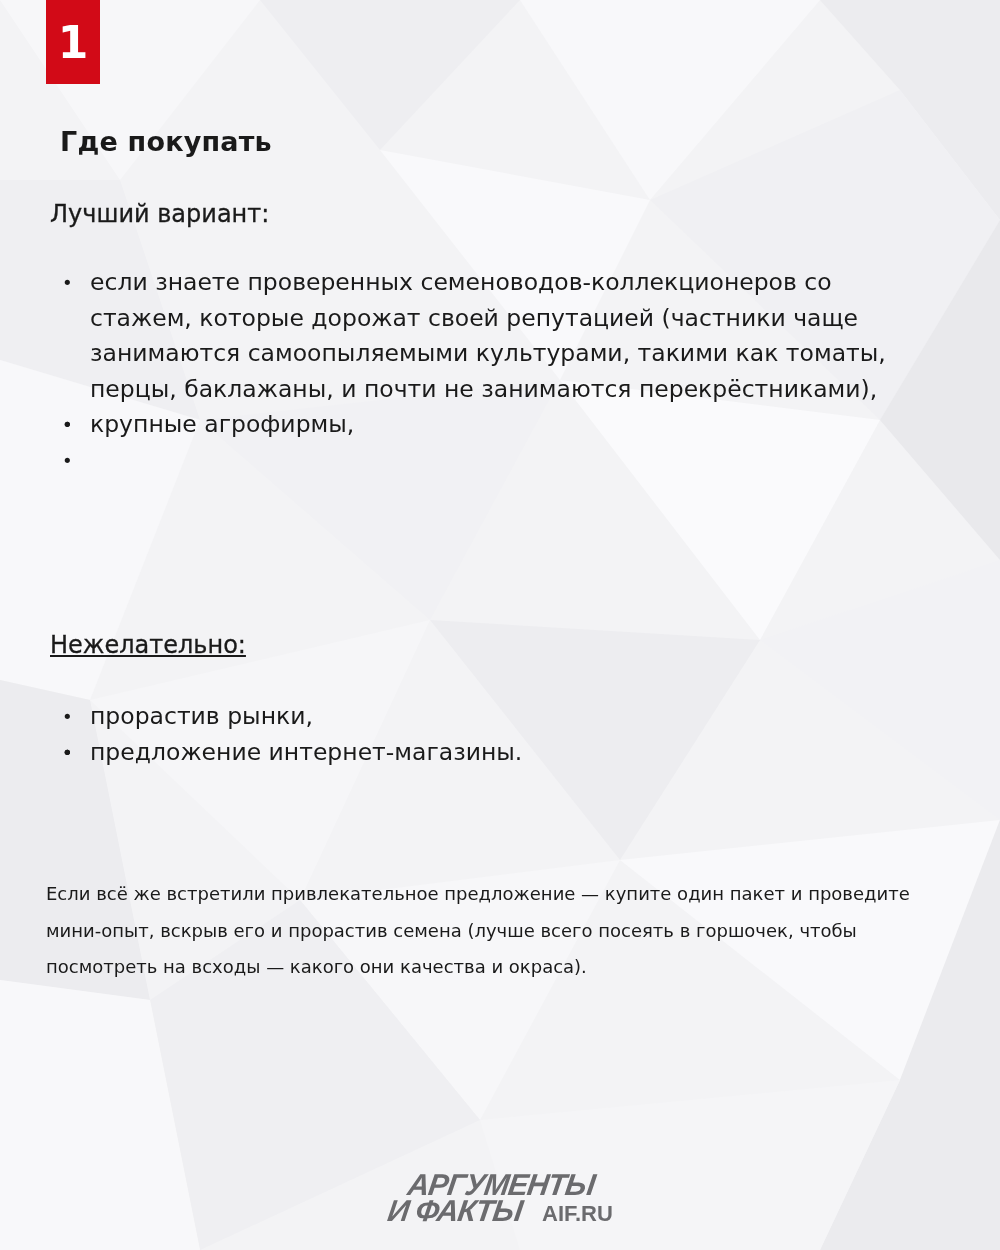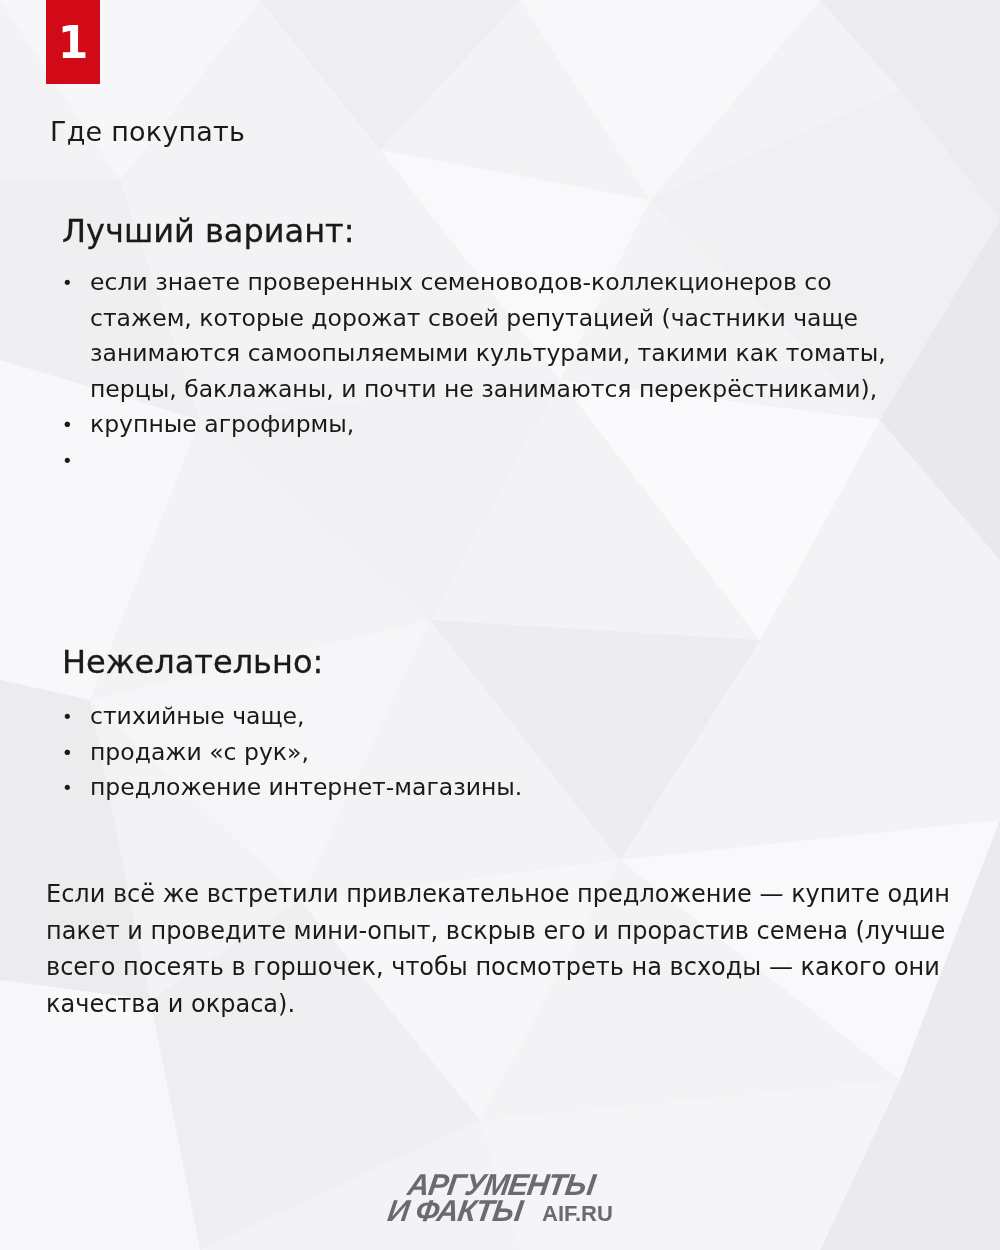--- a/index.html
+++ b/index.html
@@ -37,30 +37,30 @@
       font-size: 44px;
       display: flex;
       align-items: center;
       justify-content: center;
     }
     .heading {
       position: absolute;
       left: 46px;
       top: 112px;
       font-size: 27px;
+      font-weight: bold;
+      letter-spacing: 0.2px;
+      margin: 14px;
+    }
+    .subhead {
+      position: absolute;
+      left: 46px;
+      font-size: 24px;
       font-weight: normal;
-      letter-spacing: 0.2px;
       margin: 4px;
-    }
-    .subhead {
-      position: absolute;
-      left: 46px;
-      font-size: 32px;
-      font-weight: normal;
-      margin: 16px;
       -webkit-text-stroke: 0.3px #1a1a1a;
     }
     .list {
       position: absolute;
       left: 62px;
       margin: 0;
       padding: 0;
       list-style: none;
       font-size: 23.5px;
       line-height: 35.5px;
@@ -75,21 +75,21 @@
       left: 0;
       top: 0;
       font-size: 18px;
       line-height: 35.5px;
     }
     .paragraph {
       position: absolute;
       left: 46px;
       top: 876px;
       width: 910px;
-      font-size: 24px;
+      font-size: 18px;
       line-height: 36.5px;
       margin: 0;
     }
     .logo {
       position: absolute;
       left: 388px;
       top: 1172px;
       color: #6b6b6e;
       font-family: "Liberation Sans", sans-serif;
       font-weight: bold;
@@ -162,33 +162,32 @@
     </li>
     <li>
       <span class="bullet">•</span>
       <span>крупные агрофирмы,</span>
     </li>
     <li>
       <span class="bullet">•</span>
     </li>
   </ul>
 
-  <h2 class="subhead" style="top:627px;">Нежелательно:</h2>
+  <h2 class="subhead" style="top:627px;text-decoration:underline;">Нежелательно:</h2>
 
   <ul class="list" style="top:699px;">
     <li>
       <span class="bullet">•</span>
-      <span>стихийные чаще,</span>
-    </li>
-    <li>
-      <span class="bullet">•</span>
-    </li>
-    <li>
-      <span class="bullet">•</span>
-      <span>продажи «с рук»,</span>
+      <span>прорастив рынки,</span>
+    </li>
+    <li>
+      <span class="bullet">•</span>
+    </li>
+    <li>
+      <span class="bullet">•</span>
     </li>
     <li>
       <span class="bullet">•</span>
       <span>предложение интернет-магазины.</span>
     </li>
   </ul>
 
   <p class="paragraph">Если всё же встретили привлекательное предложение — купите один пакет и проведите мини-опыт, вскрыв его и прорастив семена (лучше всего посеять в горшочек, чтобы посмотреть на всходы — какого они качества и окраса).</p>
 
   <div class="logo">

